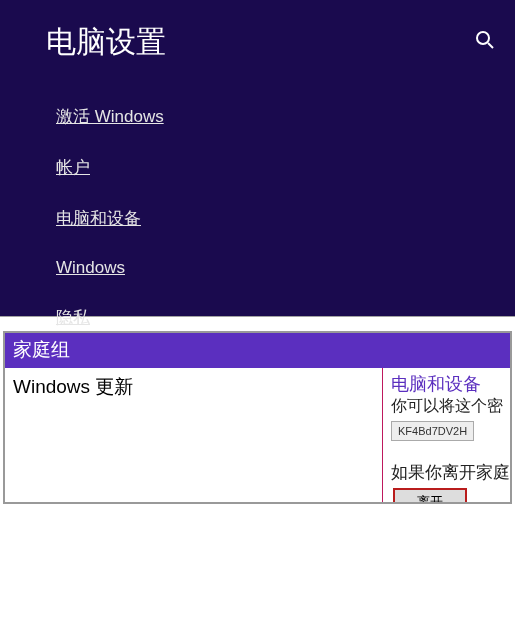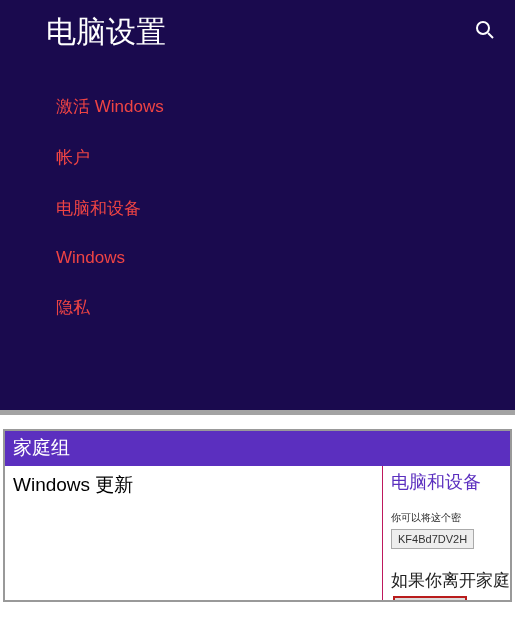--- a/index.html
+++ b/index.html
@@ -1,22 +1,22 @@
 <!DOCTYPE html>
 <html><head>
   <meta charset="utf-8">
   <style>
     * { margin: 0; padding: 0; box-sizing: border-box; }
     body { font-family: "Microsoft YaHei", "Segoe UI", sans-serif; width: 515px; height: 634px; overflow: hidden; background: #fff; }
     
     .top-panel {
       background: #1a0a4e;
-      height: 415px;
-      padding-top: 6px;
-      border-bottom: 5px solid #a3a3a3;
+      height: 317px;
+      padding-top: 16px;
+      border-bottom: 1px solid #a3a3a3;
     }
     
     .header {
       display: flex;
       justify-content: space-between;
       align-items: center;
       padding: 6px 18px 22px 46px;
     }
     
     .header-title {
@@ -28,25 +28,26 @@
     .search-icon {
       color: #fff;
       font-size: 18px;
       cursor: pointer;
       padding-right: 2px;
     }
     
     .menu-list { padding-top: 6px; }
     
     .menu-item {
-      color: #ef4444;
+      color: #e5e5e5;
       font-size: 17px;
       font-weight: 300;
       padding: 14px 0 14px 56px;
       cursor: pointer;
+      text-decoration: underline;
     }
     
     .menu-item-selected {
       background: #2a1968;
       position: relative;
       padding: 12px 0 12px 56px;
       margin-top: 3px;
     }
     
     .red-box {
@@ -101,23 +102,23 @@
     }
     
     .right-title {
       color: #5b2fbf;
       font-size: 18px;
       font-weight: 400;
       white-space: nowrap;
     }
     
     .right-text {
-      font-size: 10px;
+      font-size: 16px;
       color: #222;
-      margin-top: 17px;
+      margin-top: 0;
       white-space: nowrap;
     }
     
     .code-box {
       display: inline-block;
       border: 1px solid #aaa;
       background: #eee;
       font-size: 11px;
       padding: 3px 6px;
       margin-top: 4px;

